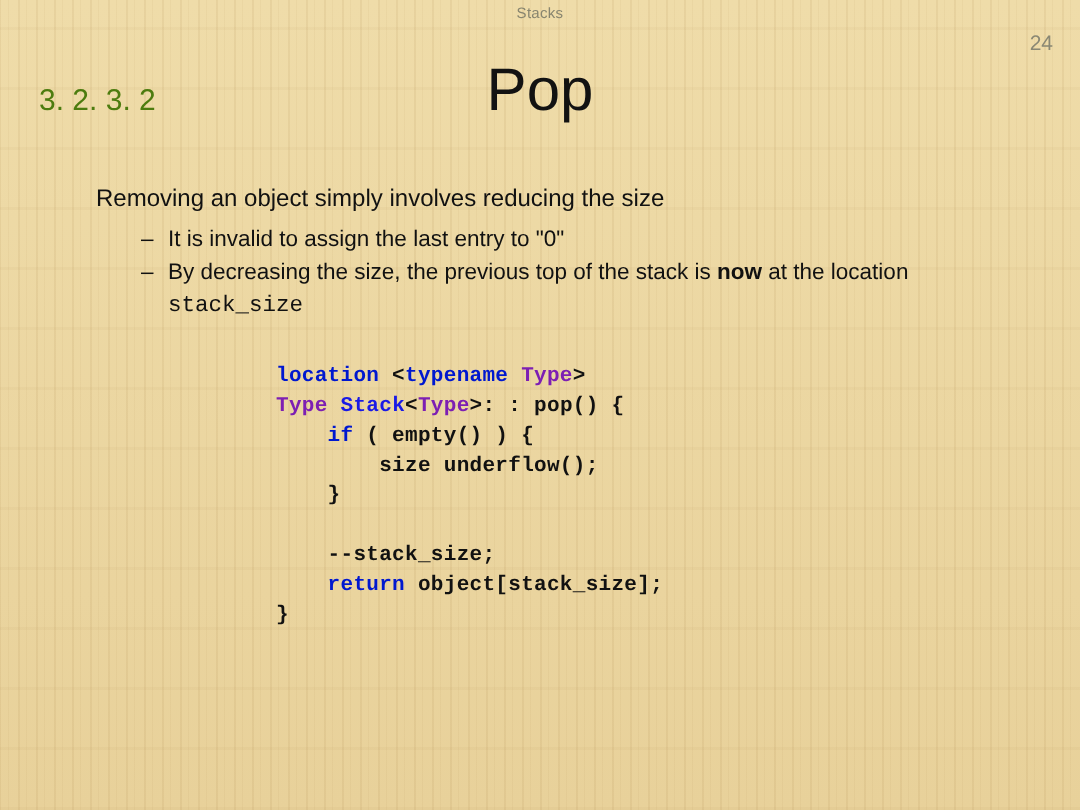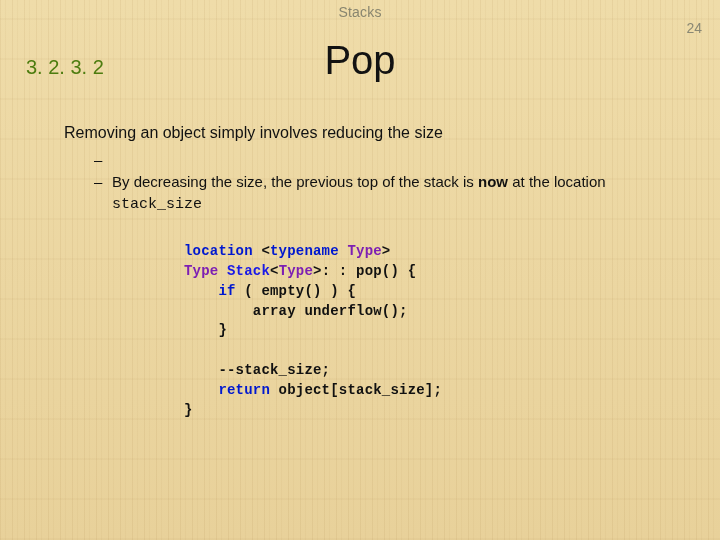--- a/index.html
+++ b/index.html
@@ -18,21 +18,21 @@
       linear-gradient(180deg, #efdca9 0%, #e8d19a 100%);
     color: #0b0b0b;
     position: relative;
   }
   .header-label {
     position: absolute;
     top: 4px;
     left: 0; right: 0;
     text-align: center;
     color: #88856f;
-    font-size: 14px;
+    font-size: 10px;
     letter-spacing: 0.2px;
   }
   .page-number {
     position: absolute;
     top: 20px;
     right: 18px;
     color: #8a8874;
     font-size: 14px;
   }
   .section-number {
@@ -101,31 +101,32 @@
 <div class="header-label">Stacks</div>
 <div class="page-number">24</div>
 <div class="section-number">3. 2. 3. 2</div>
 <div class="title">Pop</div>
 
 <div class="body">
   <div class="intro">Removing an object simply involves reducing the size</div>
   <div class="bullets">
     <div class="bullet-row">
       <span class="dash">–</span>
+      <span class="bullet-text">It is invalid to assign the last entry to "0"</span>
     </div>
     <div class="bullet-row">
       <span class="dash">–</span>
       <span class="bullet-text">By decreasing the size, the previous top of the stack is <b>now</b> at the location <span class="mono">stack_size</span></span>
     </div>
   </div>
 </div>
 
 <div class="code">
 <span><span class="kw-blue">location</span><span> &lt;</span><span class="kw-blue">typename</span><span> </span><span class="kw-purple">Type</span><span>&gt;</span></span>
 <span><span class="kw-purple">Type</span><span> </span><span class="kw-class">Stack</span><span>&lt;</span><span class="kw-purple">Type</span><span>&gt;: : pop() {</span></span>
 <span><span>    </span><span class="kw-blue">if</span><span> ( empty() ) {</span></span>
-<span>        array underflow();</span>
+<span>        size underflow();</span>
 <span>    }</span>
 <span></span>
 <span>    --stack_size;</span>
 <span><span>    </span><span class="kw-blue">return</span><span> object[stack_size];</span></span>
 <span>}</span>
 </div>
 
 </body></html>

